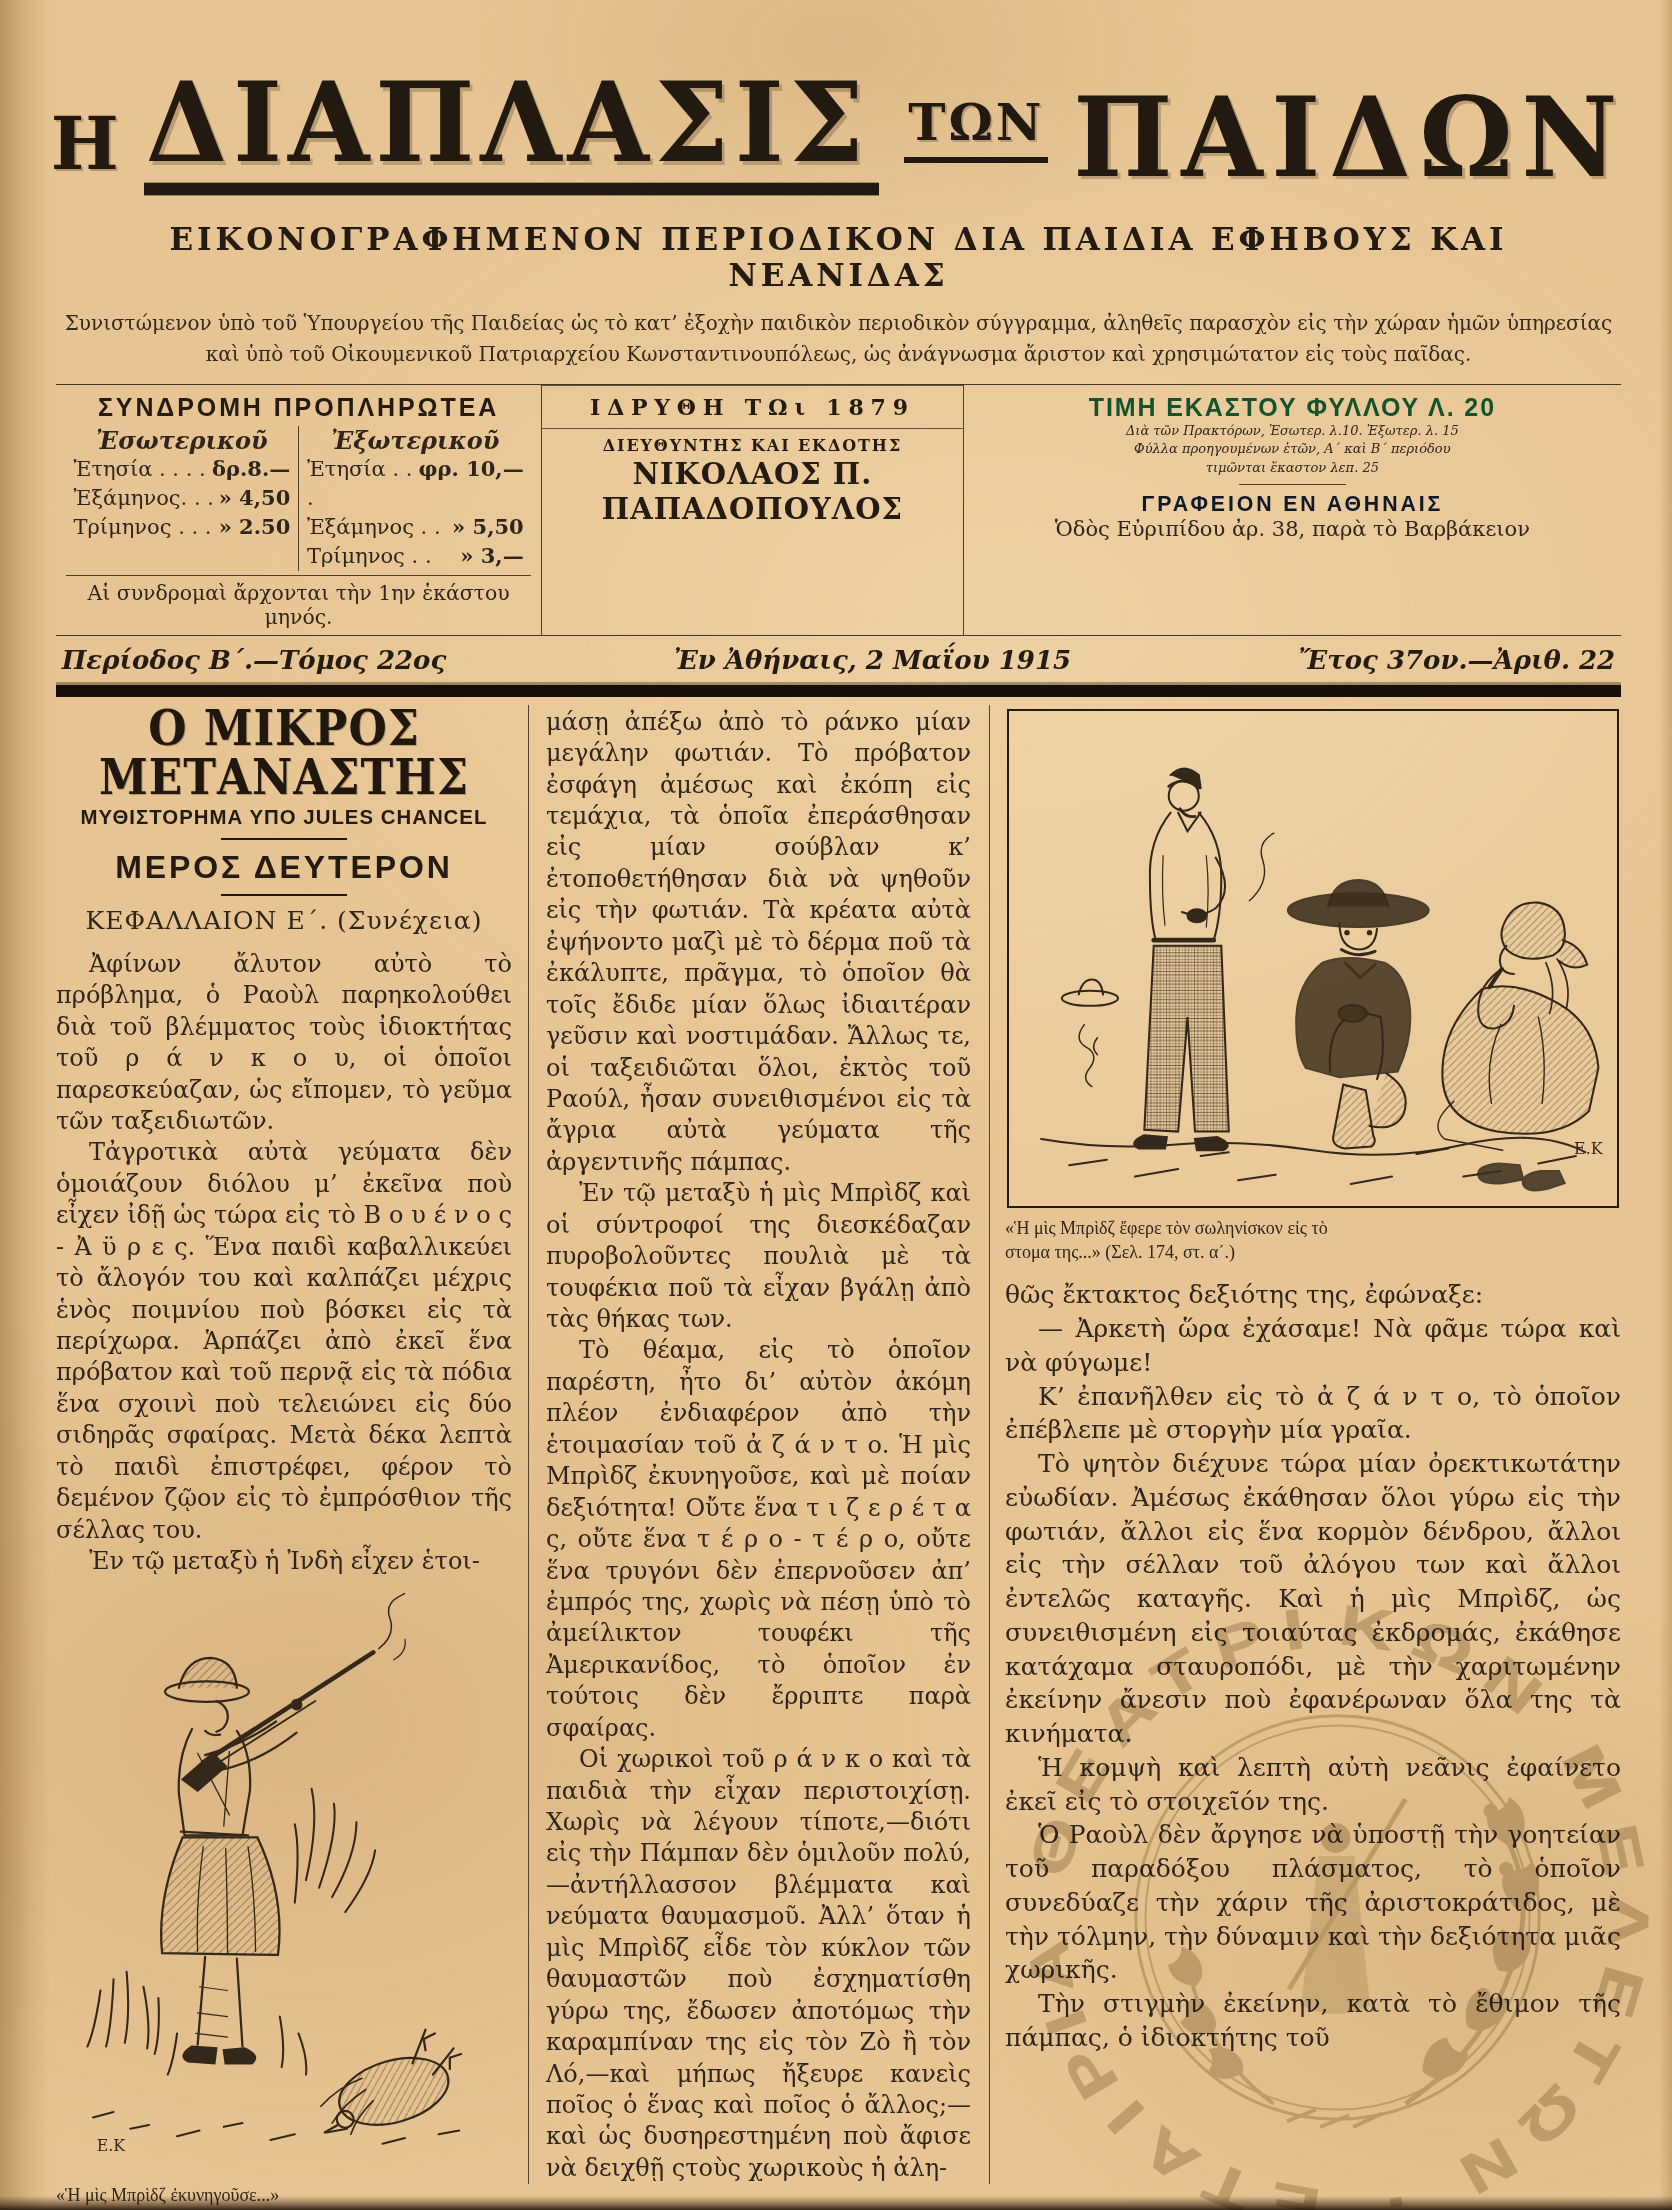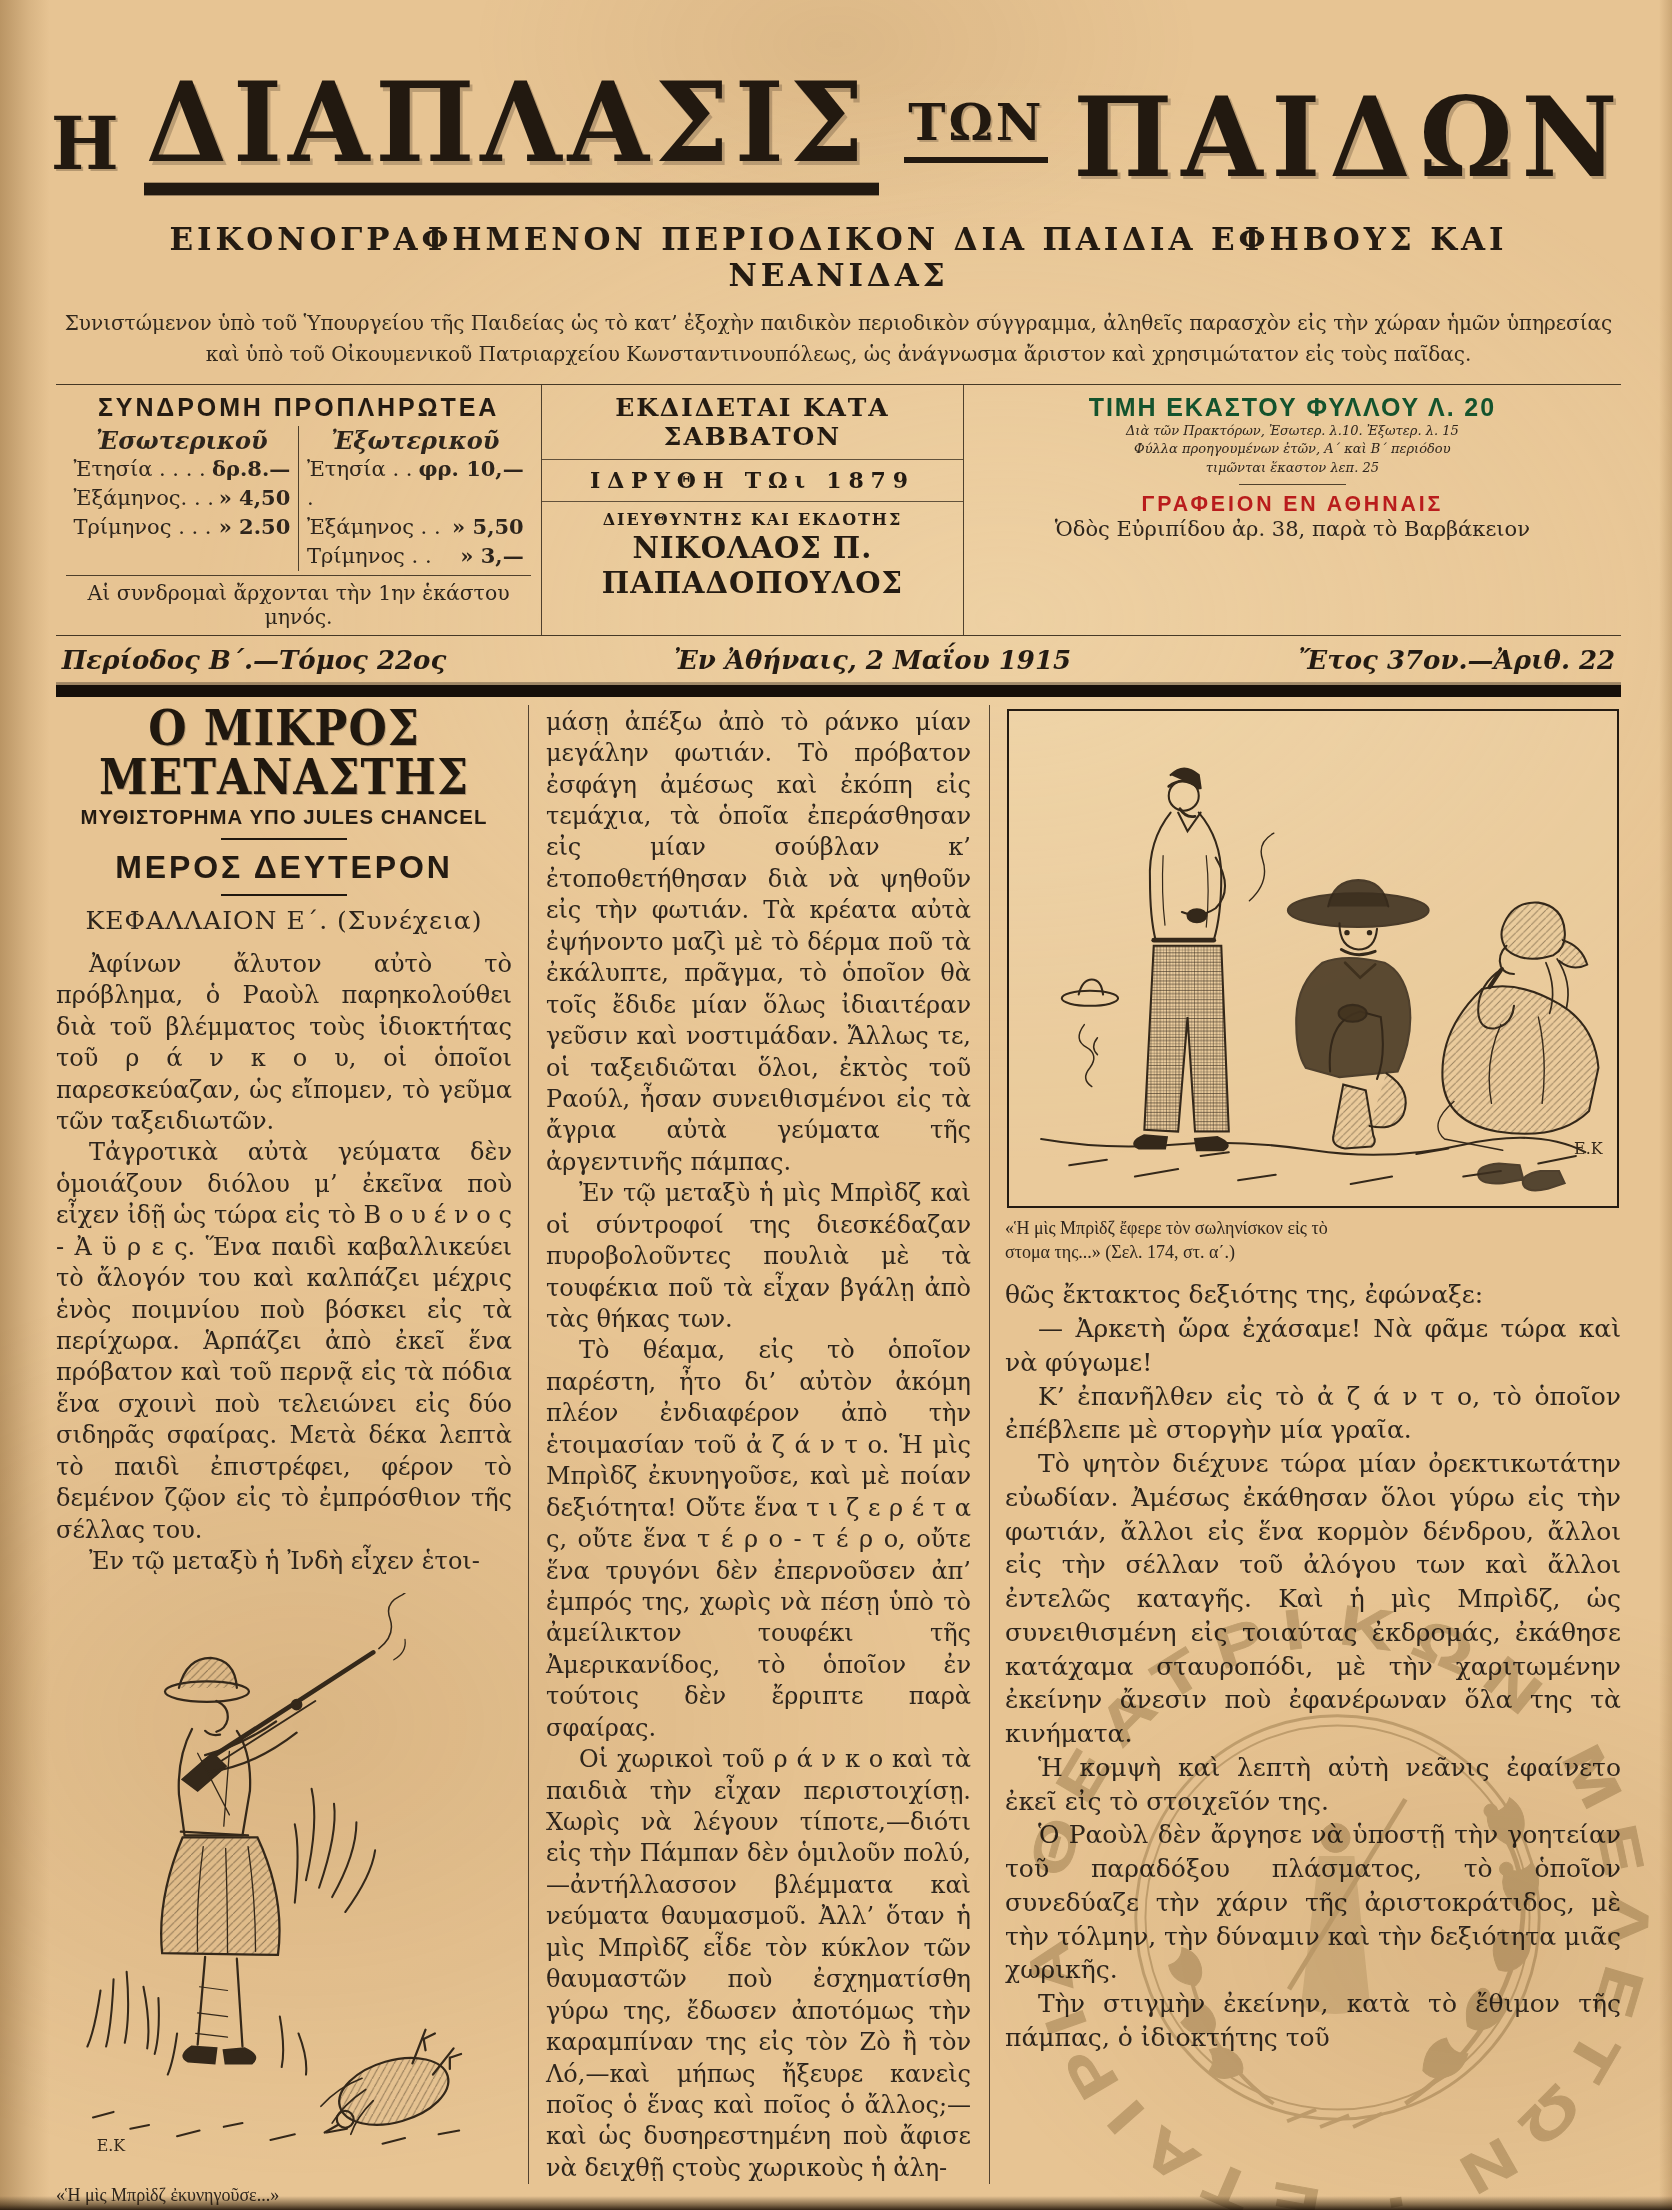--- a/index.html
+++ b/index.html
@@ -53,21 +53,21 @@
 
   .mid-line{padding:7.8px 5.8px;font-weight:bold;color:#241b12;}
   .mid-issued{font-size:25px;letter-spacing:1.9px;}
   .mid-founded{font-size:22px;letter-spacing:6.8px;border-top:1.9px solid rgba(40,30,18,.7);border-bottom:1.9px solid rgba(40,30,18,.7);}
   .mid-dirlabel{font-size:16px;letter-spacing:1.9px;padding-bottom:0;}
   .mid-dirname{font-size:29px;letter-spacing:1px;padding-top:1.9px;transform:scaleY(1.05);}
 
   .pr-title{font-family:"Liberation Sans",sans-serif;font-weight:bold;font-size:25px;letter-spacing:1.9px;color:#14532d;}
   .pr-line{font-size:13px;line-height:1.42;font-style:italic;}
   .pr-minirule{width:107px;margin:6.8px auto;border-top:1.9px solid rgba(40,30,18,.8);}
-  .pr-office{font-family:"Liberation Sans",sans-serif;font-weight:bold;font-size:21.3px;letter-spacing:2.9px;color:#b91c1c;}
+  .pr-office{font-family:"Liberation Sans",sans-serif;font-weight:bold;font-size:21.3px;letter-spacing:2.9px;color:#0f172a;}
   .pr-addr{font-size:21px;}
 
   .dateline{display:flex;justify-content:space-between;align-items:baseline;font-style:italic;font-weight:bold;
             font-size:26px;padding:8.7px 5.8px 10.7px;color:#241b12;}
   .heavybar{height:11.6px;background:#160f09;box-shadow:0 -2.9px 0 rgba(22,15,9,.35);}
 
   
   .bodycols{display:flex;margin-top:7.8px;align-items:flex-start;}
   .colA{flex:0 0 456px;padding-right:15.5px;}
   .colB{flex:0 0 425px;border-left:1.9px solid rgba(45,34,22,.8);border-right:1.9px solid rgba(45,34,22,.8);padding:1.9px 17.5px 0;}
@@ -147,21 +147,20 @@
           <div class="sub-row">
             <span>Τρίμηνος . .</span>
             <span class="v">» 3,—</span>
           </div>
         </div>
       </div>
       <div class="sub-note">Αἱ συνδρομαὶ ἄρχονται τὴν 1ην ἑκάστου μηνός.</div>
     </div>
 
     <div class="ib-cell ib-mid">
-      <div class="mid-line mid-issued">ΕΚΔΙΔΕΤΑΙ ΚΑΤΑ ΣΑΒΒΑΤΟΝ</div>
       <div class="mid-line mid-founded">ΙΔΡΥΘΗ ΤΩι 1879</div>
       <div class="mid-line mid-dirlabel">ΔΙΕΥΘΥΝΤΗΣ ΚΑΙ ΕΚΔΟΤΗΣ</div>
       <div class="mid-line mid-dirname">ΝΙΚΟΛΑΟΣ Π. ΠΑΠΑΔΟΠΟΥΛΟΣ</div>
     </div>
 
     <div class="ib-cell ib-right">
       <div class="pr-title">ΤΙΜΗ ΕΚΑΣΤΟΥ ΦΥΛΛΟΥ Λ. 20</div>
       <div class="pr-line">Διὰ τῶν Πρακτόρων, Ἐσωτερ. λ.10. Ἐξωτερ. λ. 15</div>
       <div class="pr-line">Φύλλα προηγουμένων ἐτῶν, Α΄ καὶ Β΄ περιόδου</div>
       <div class="pr-line">τιμῶνται ἕκαστον λεπ. 25</div>

